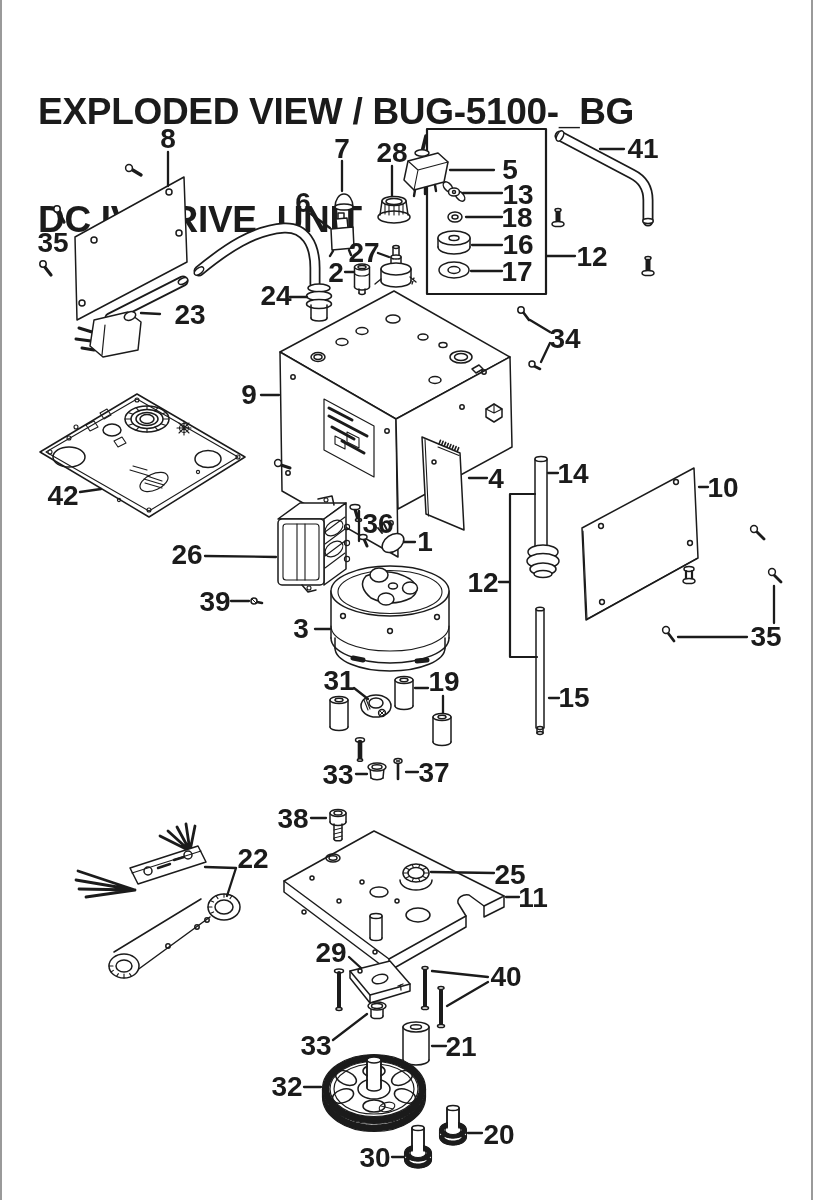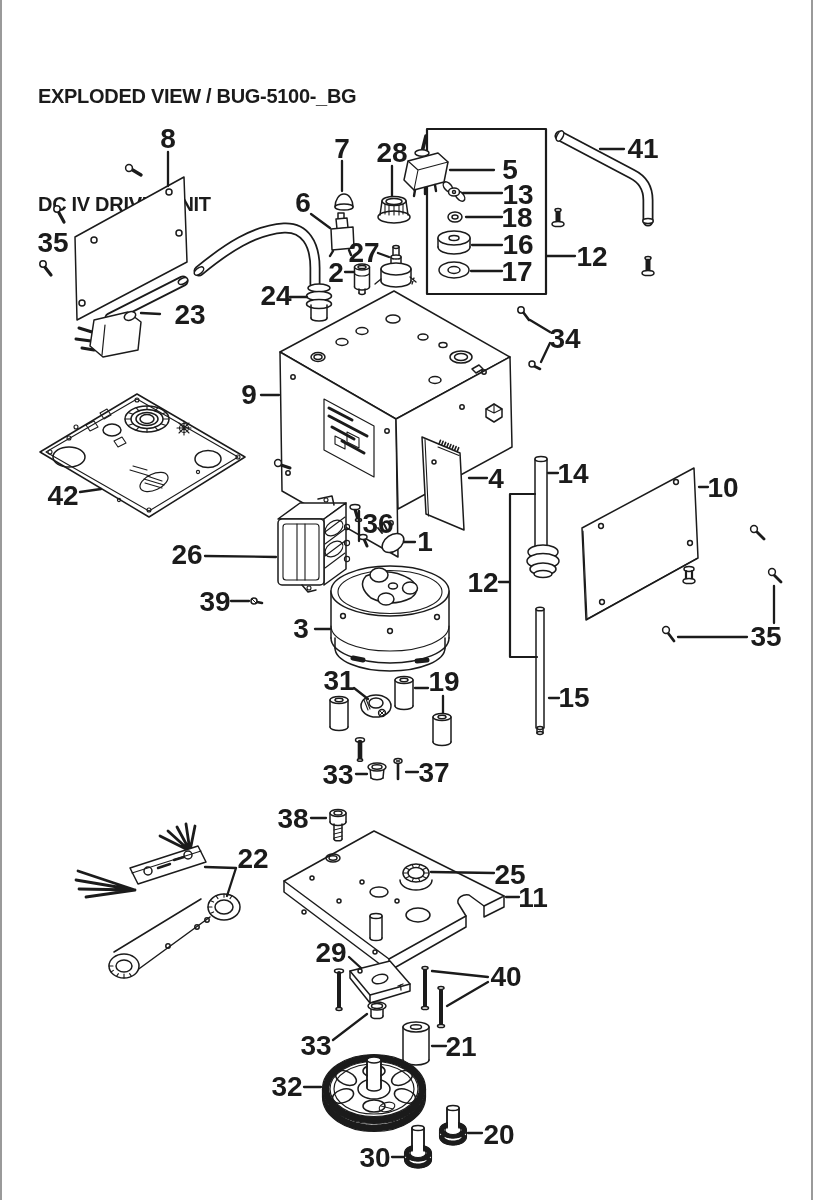--- a/index.html
+++ b/index.html
@@ -4,22 +4,22 @@
 <style>
   html,body{margin:0;padding:0;background:#e8e8e8;}
   .page{
     position:relative;width:813px;height:1200px;background:#ffffff;
     margin:0 auto;overflow:hidden;
     border-left:2px solid #9a9a9a;border-right:2px solid #9a9a9a;
     box-sizing:border-box;
     font-family:"Liberation Sans", sans-serif;
   }
   .title-block{
-    position:absolute;left:36px;top:6px;
-    font-weight:bold;font-size:20px;line-height:36px;
+    position:absolute;left:36px;top:22px;
+    font-weight:bold;font-size:37px;line-height:36px;
     letter-spacing:-0.3px;color:#1b1b1b;white-space:pre;
   }
   svg.diagram{position:absolute;left:0;top:0;}
   .lbl{
     font-family:"Liberation Sans", sans-serif;
     font-weight:bold;font-size:28px;fill:#1b1b1b;text-anchor:middle;
   }
 </style>
 </head>
 <body>

